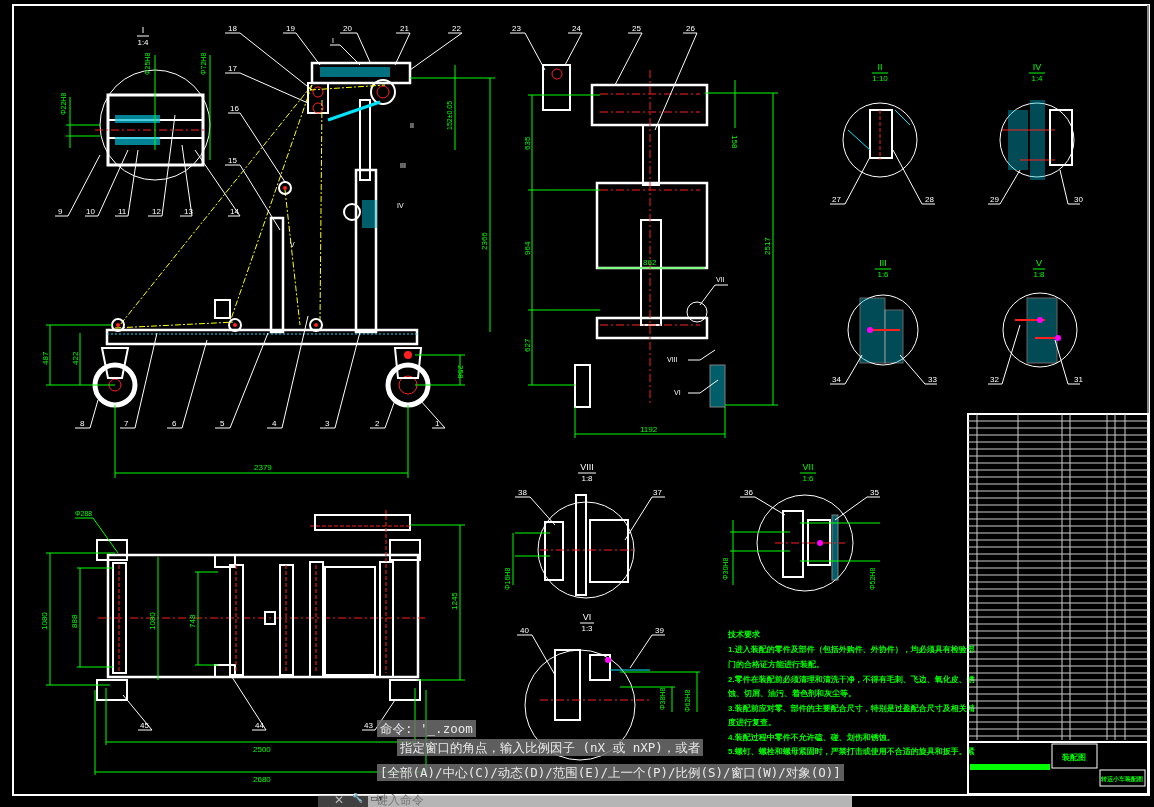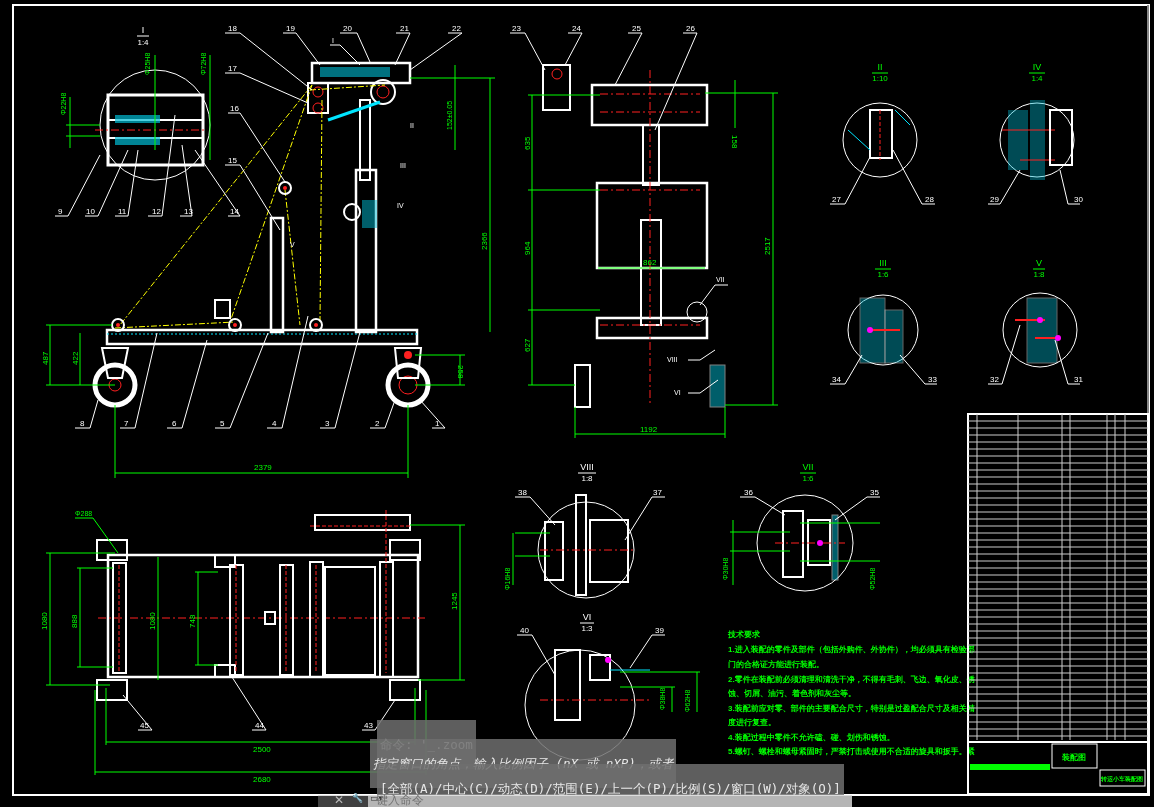--- a/index.html
+++ b/index.html
@@ -1,18 +1,18 @@
 <!DOCTYPE html>
 <html><head>
 <meta charset="utf-8">
 <style>
   html,body{margin:0;padding:0;background:#000;}
   body{width:1154px;height:807px;position:relative;overflow:hidden;font-family:"DejaVu Sans",sans-serif;}
   #canvas{position:absolute;left:0;top:0;width:1154px;height:807px;}
-  .cmdline{position:absolute;font-family:"DejaVu Sans Mono","Liberation Mono",monospace;font-size:12.5px;color:#e8e8e8;background:rgba(110,110,110,0.85);padding:16px 3px;line-height:17px;white-space:pre;}
+  .cmdline{position:absolute;font-family:"DejaVu Sans Mono","Liberation Mono",monospace;font-size:12.5px;color:#e8e8e8;background:rgba(110,110,110,0.85);padding:0 3px;line-height:17px;white-space:pre;}
   #cmd-bar{position:absolute;left:318px;top:795px;width:534px;height:12px;background:#b5b5b5;border-top:1px solid #ddd;}
   #cmd-grip{position:absolute;left:0;top:0;width:50px;height:12px;background:#404040;}
   .cmd-btn{position:absolute;top:-3px;color:#bbb;font-size:12px;}
   #cmd-input{position:absolute;left:58px;top:-3px;width:460px;height:14px;background:transparent;border:none;color:#701a75;font-size:12px;font-family:"DejaVu Sans",sans-serif;outline:none;padding:0;}
 </style>
 </head>
 <body>
 
 <svg id="canvas" viewBox="0 0 1154 807" xmlns="http://www.w3.org/2000/svg" font-family="Liberation Sans, sans-serif">
 
@@ -519,21 +519,21 @@
     <line x1="968" y1="742" x2="1148" y2="742" stroke="#fff" stroke-width="2"></line>
     <rect x="1052" y="744" width="45" height="24" fill="none" stroke="#fff"></rect>
     <text x="1074" y="760" fill="#0f0" font-size="8" text-anchor="middle" font-weight="bold">装配图</text>
     <rect x="1100" y="770" width="45" height="16" fill="none" stroke="#fff"></rect>
     <text x="1122" y="781" fill="#0f0" font-size="6" text-anchor="middle" font-weight="bold">转运小车装配图</text>
     <rect x="970" y="764" width="80" height="6" fill="#00ff00"></rect>
   </g>
 </svg>
 
 <div class="cmdline" style="left:377px;top:720px;">命令: '_.zoom</div>
-<div class="cmdline" style="left:370px;top:739px;font-style:italic;">指定窗口的角点，输入比例因子 (nX 或 nXP)，或者</div>
+<div class="cmdline" style="left:397px;top:739px;">指定窗口的角点，输入比例因子 (nX 或 nXP)，或者</div>
 <div class="cmdline" style="left:377px;top:764px;">[全部(A)/中心(C)/动态(D)/范围(E)/上一个(P)/比例(S)/窗口(W)/对象(O)]</div>
 <div class="cmdline" style="left:377px;top:805px;">&lt;实时&gt;: _e</div>
 
 <div id="cmd-bar">
   <div id="cmd-grip">
     <span class="cmd-btn" style="left:16px;">✕</span>
     <span class="cmd-btn" style="left:34px;font-size:9px;">🔧</span>
   </div>
   <span class="cmd-btn" style="left:52px;color:#333;font-size:9px;">▭▾</span>
   <input id="cmd-input" placeholder="键入命令" style="">

